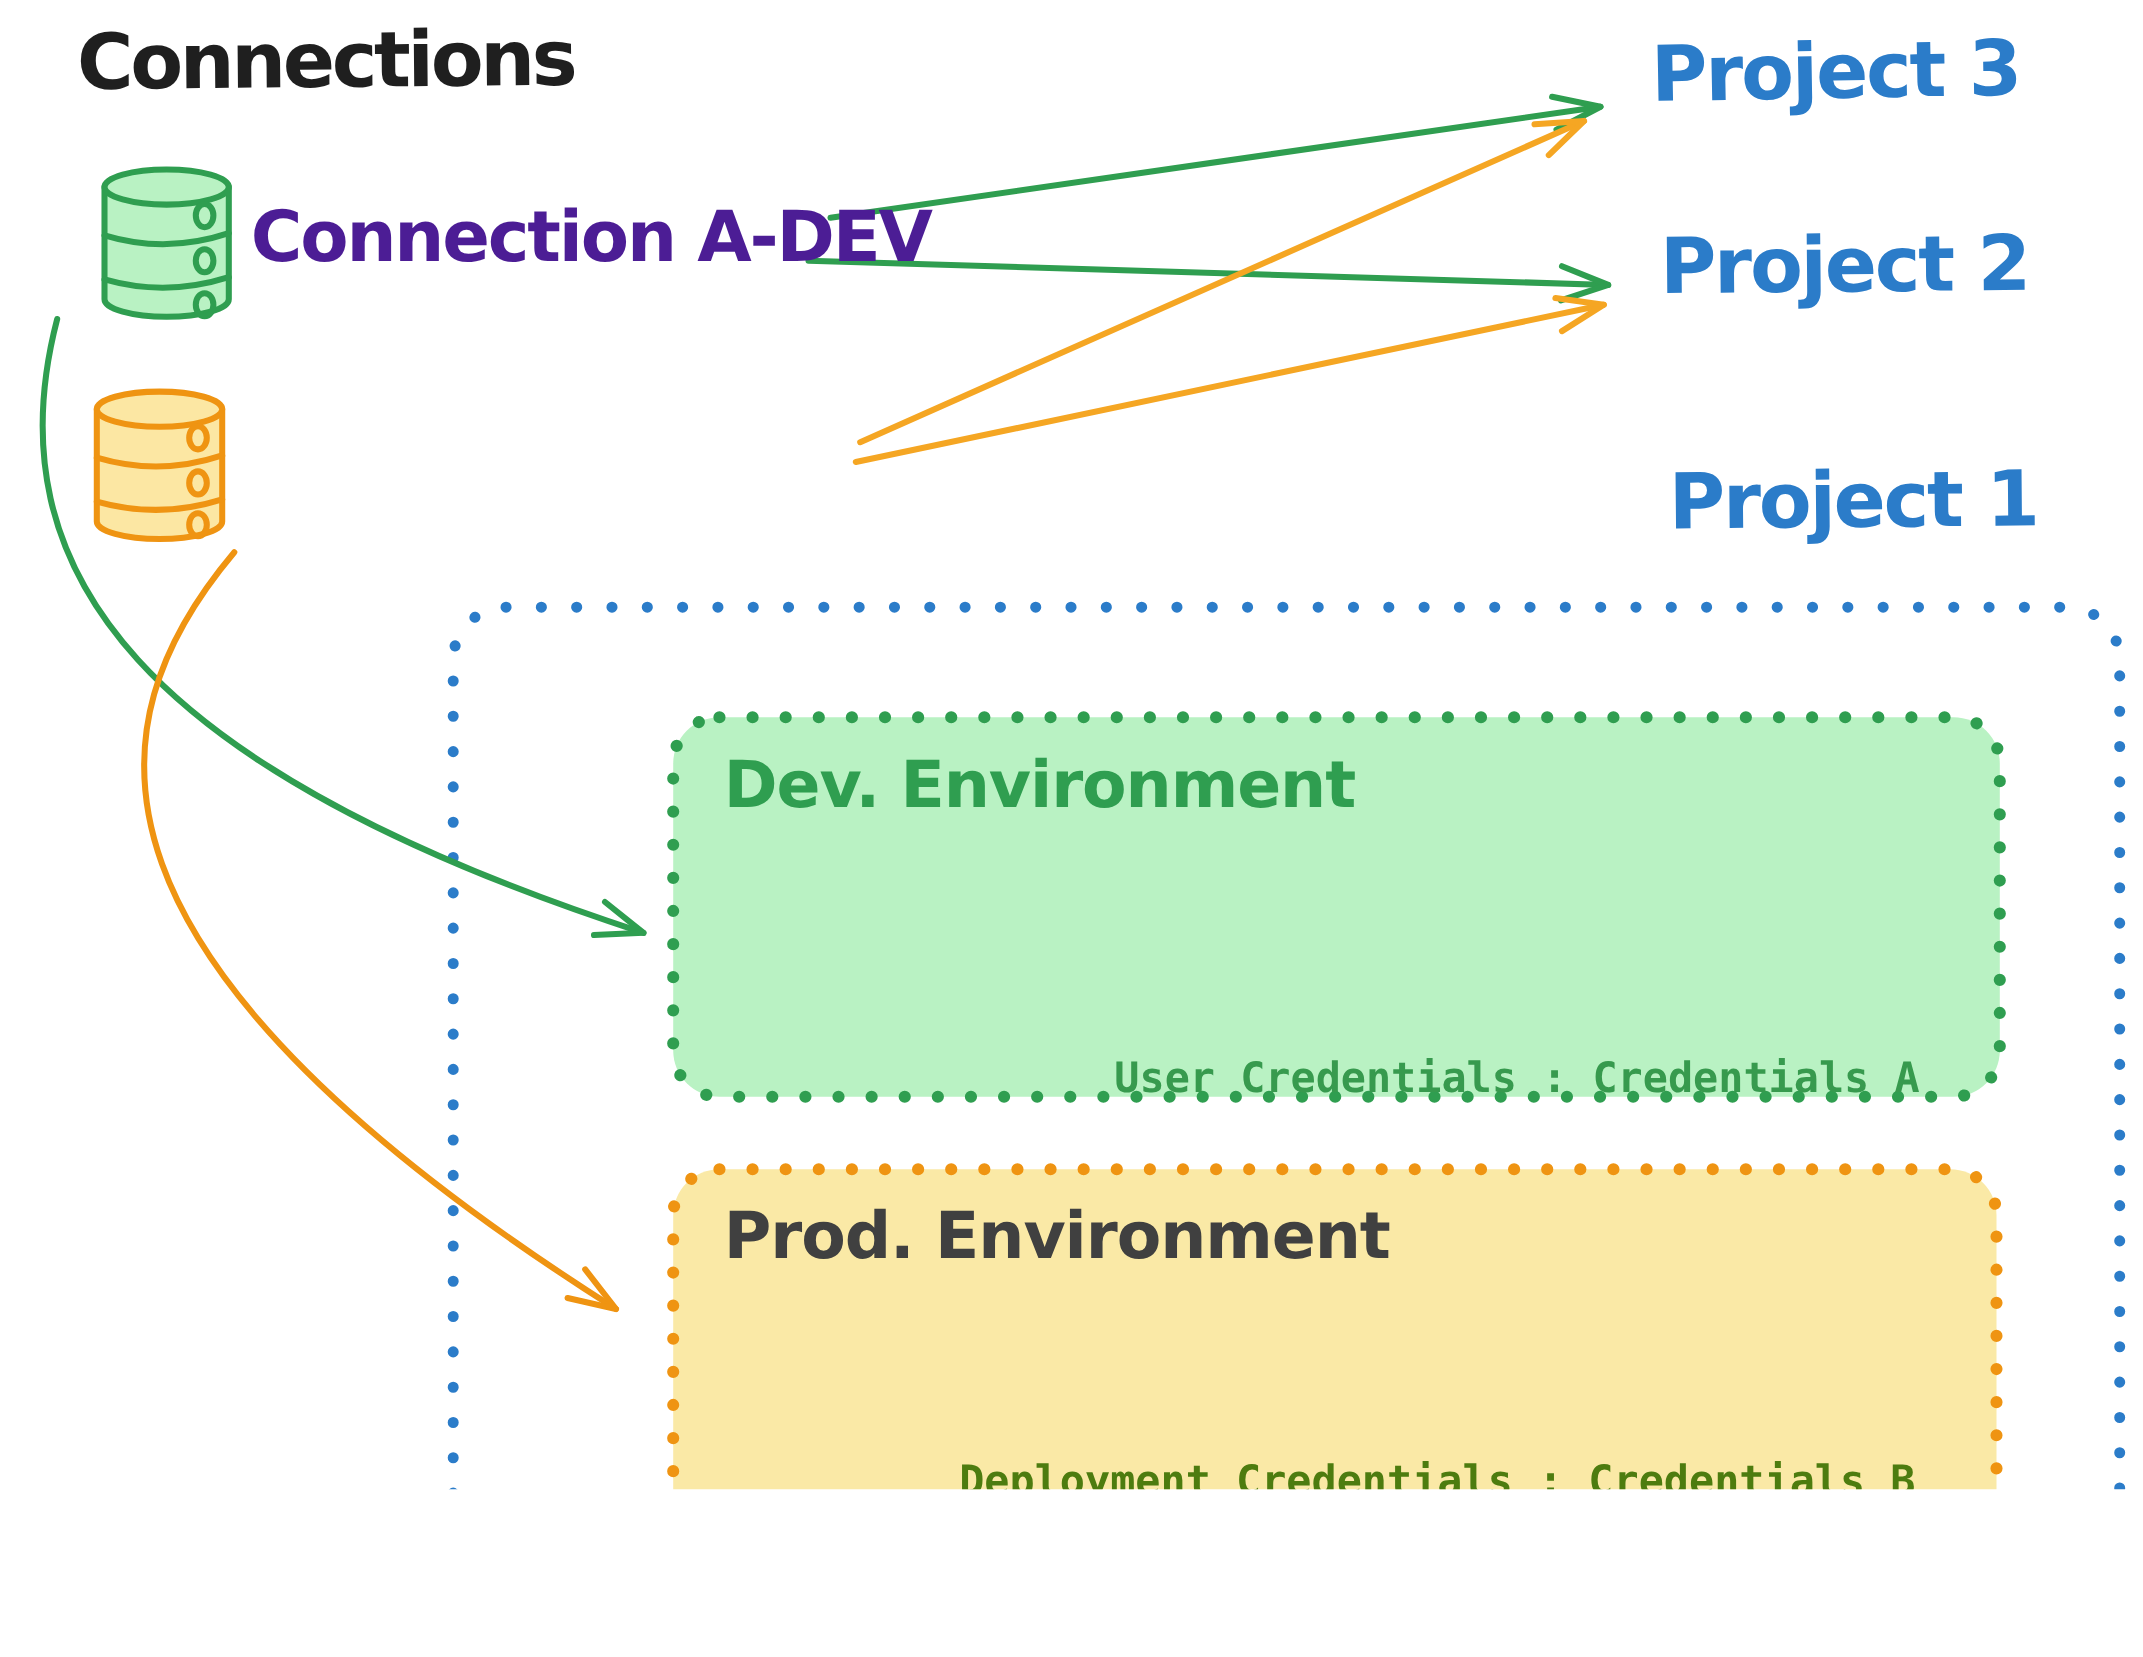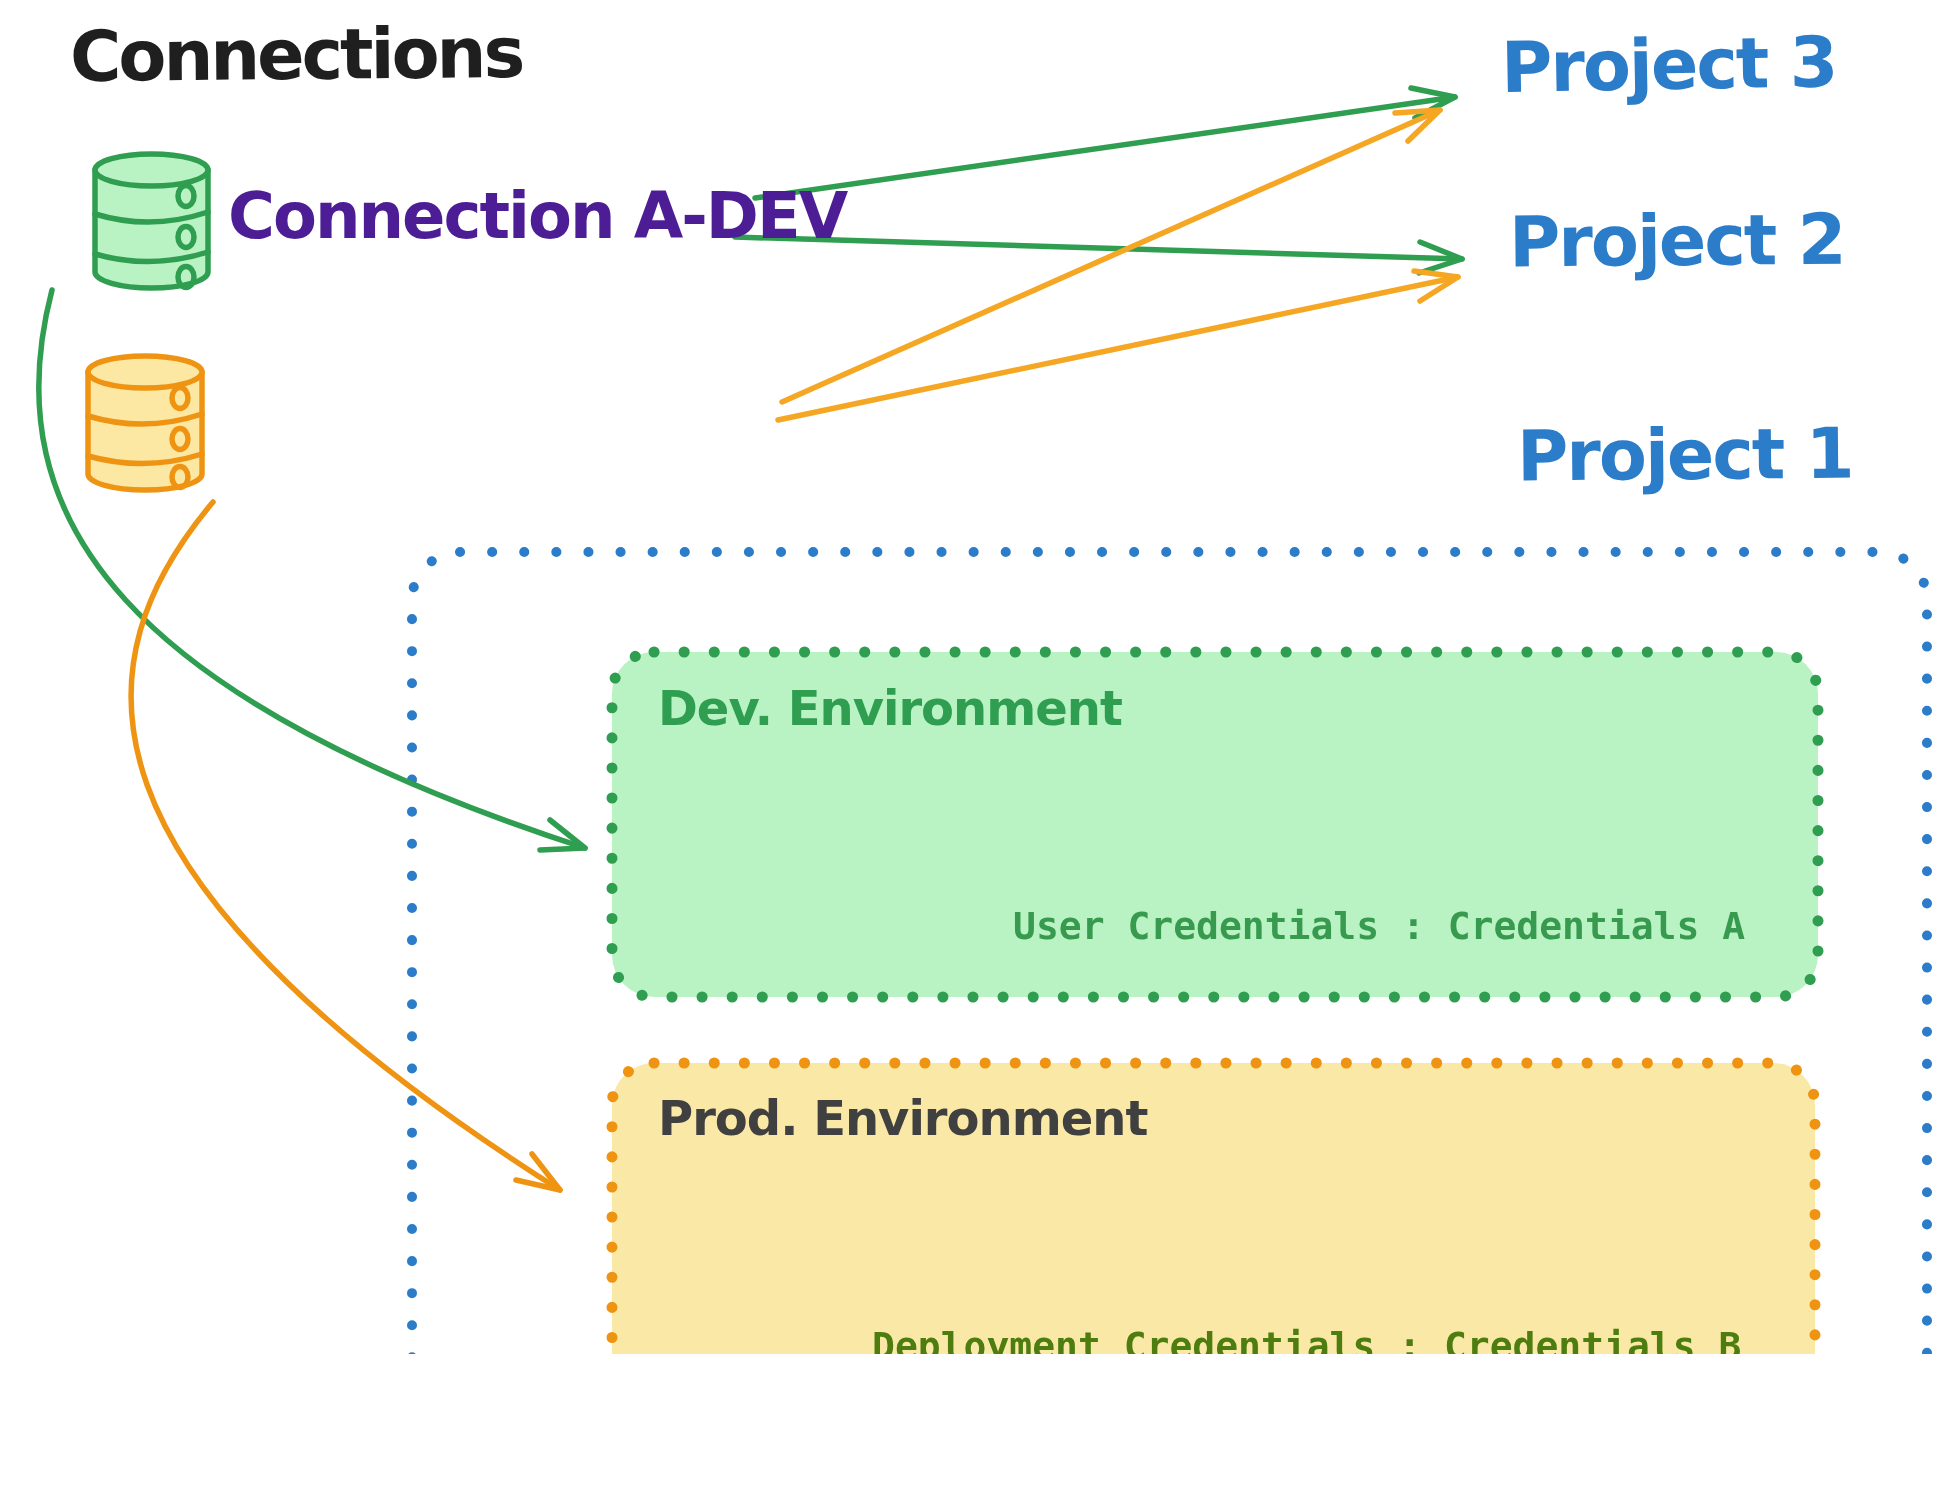--- a/index.html
+++ b/index.html
@@ -7,25 +7,25 @@
          font-family:"DejaVu Sans", sans-serif;}
   #diagram-svg{position:absolute;left:0;top:0;width:1948px;height:1506px;}
   .label{position:absolute;white-space:nowrap;line-height:1;font-weight:bold;}
   .title-text{left:70px;top:20px;font-size:70px;letter-spacing:-3px;color:#1f1f1f;transform:rotate(-0.5deg);}
   .conn-a-text{left:228px;top:184px;font-size:64px;letter-spacing:-2px;color:#4c1d95;}
   .conn-b-text{left:222px;top:380px;font-size:53px;letter-spacing:-2px;color:#ef9412;}
   .project-text{font-size:70px;letter-spacing:-2px;color:#2b7cc9;}
   .p3{left:1501px;top:30px;transform:rotate(-1deg);}
   .p2{left:1509px;top:206px;transform:rotate(-0.5deg);}
   .p1{left:1517px;top:420px;transform:rotate(-0.5deg);}
-  .env-title{font-size:48px;letter-spacing:-1px;}
+  .env-title{font-size:59px;letter-spacing:-1px;}
   .dev-title{left:658px;top:684px;color:#2f9e50;}
   .prod-title{left:658px;top:1094px;color:#404040;}
   .creds{font-family:"DejaVu Sans Mono", monospace;font-size:38px;font-weight:bold;}
-  .dev-creds{left:1013px;top:907px;color:#379a4e;}
+  .dev-creds{left:1013px;top:961px;color:#379a4e;}
   .prod-creds{left:872px;top:1327px;color:#4d7c0f;}
 </style>
 </head>
 <body>
 
 <div id="stage">
 
   <svg id="diagram-svg" viewBox="0 0 1948 1506">
 
     <rect x="412" y="552" width="1515" height="933" rx="48" ry="48" fill="none" stroke="#2b7cc9" stroke-width="10" stroke-dasharray="0.1 32" stroke-linecap="round"></rect>

